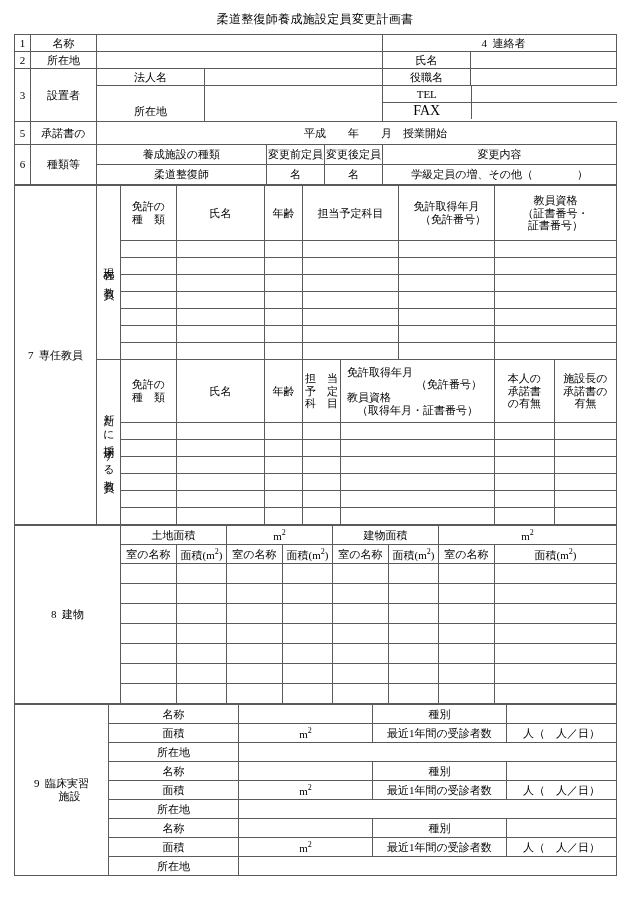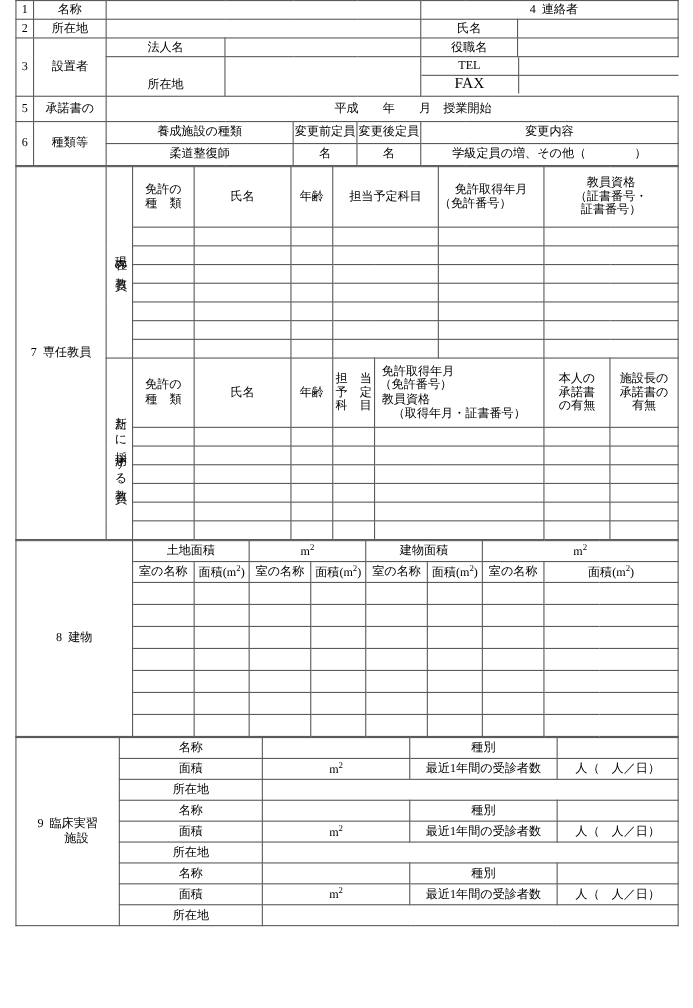--- a/index.html
+++ b/index.html
@@ -34,28 +34,29 @@
   .vert{
     writing-mode:vertical-rl;
     text-orientation:upright;
     letter-spacing:0.22em;
     margin:0 auto;
     line-height:1;
     font-size:11px;
     display:inline-block;
   }
   .twoline{line-height:1.28;}
-  .hdr-r{text-align:left;padding-right:8px;}
+  .hdr-r{text-align:right;padding-right:8px;}
   .tiny-m{font-size:10px;}
 </style>
 </head>
 <body>
 
 <div class="page">
 
+  <div class="doctitle">柔道整復師養成施設定員変更計画書</div>
 
   <table class="grid">
     <colgroup>
       <col style="width:16px">
         <col style="width:66px">
       <col style="width:108px">
         <col style="width:62px">
         <col style="width:58px">
         <col style="width:58px">
       <col style="width:40px">

